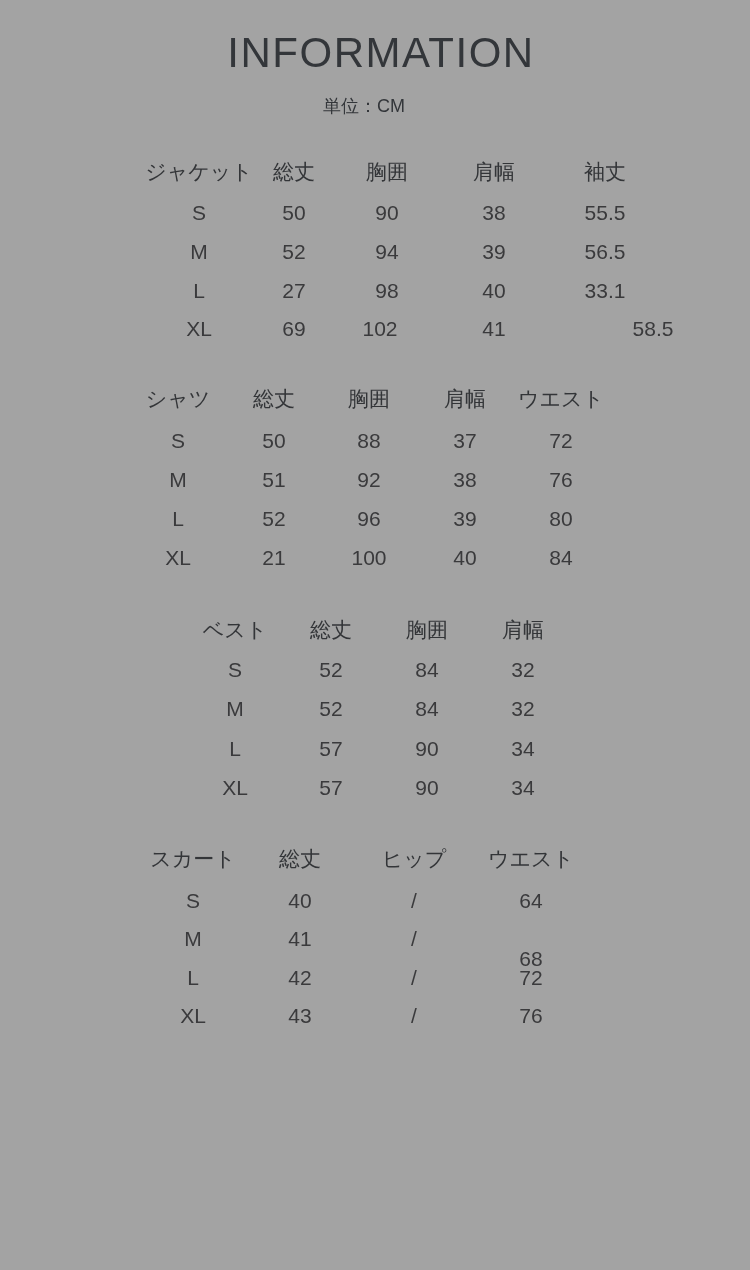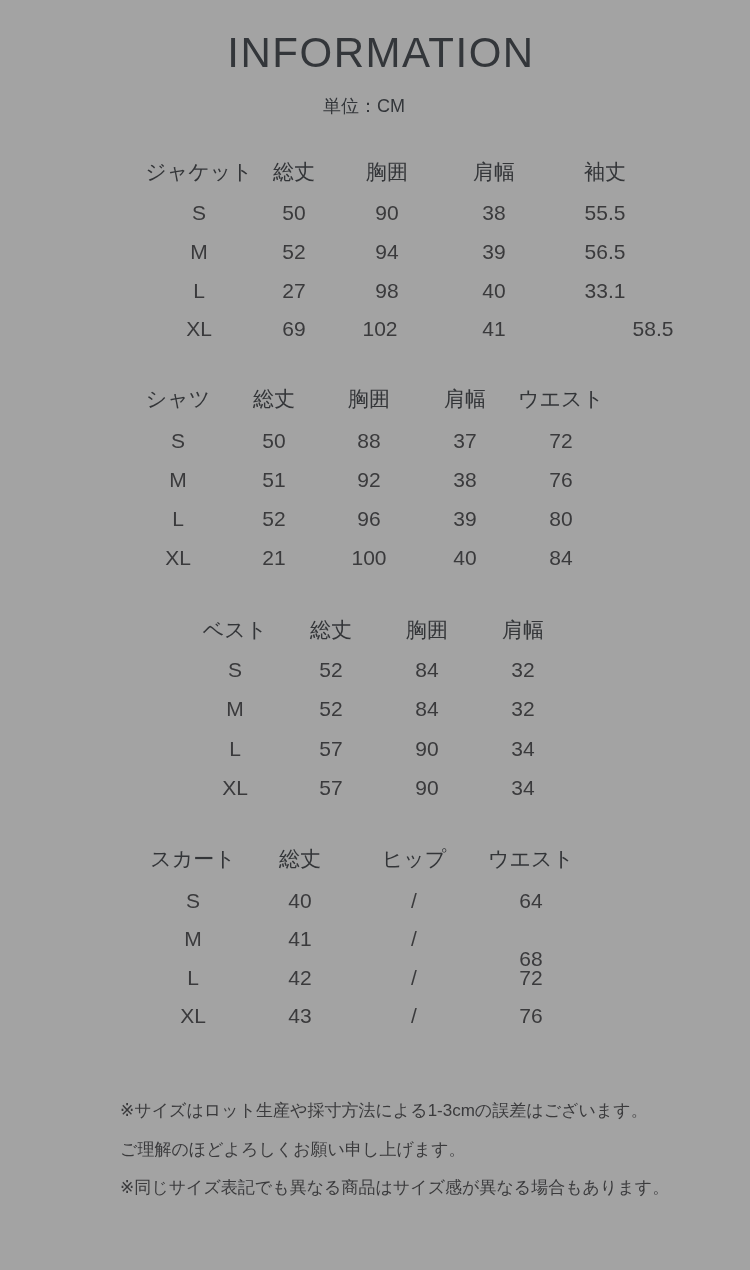--- a/index.html
+++ b/index.html
@@ -159,19 +159,14 @@
       <span class="cell td" style="left: 193px; top: 977px;">L</span>
       <span class="cell td" style="left: 300px; top: 977px;">42</span>
       <span class="cell td" style="left: 414px; top: 977px;">/</span>
       <span class="cell td" style="left: 531px; top: 977px;">72</span>
       <span class="cell td" style="left: 193px; top: 1015px;">XL</span>
       <span class="cell td" style="left: 300px; top: 1015px;">43</span>
       <span class="cell td" style="left: 414px; top: 1015px;">/</span>
       <span class="cell td" style="left: 531px; top: 1015px;">76</span>
     </div>
 
-  <div class="notes">
-    <div class="note-line">※サイズはロット生産や採寸方法による1-3cmの誤差はございます。</div>
-    <div class="note-line">ご理解のほどよろしくお願い申し上げます。</div>
-    <div class="note-line">※同じサイズ表記でも異なる商品はサイズ感が異なる場合もあります。</div>
-  </div>
 
 </div>
 
 </body></html>

